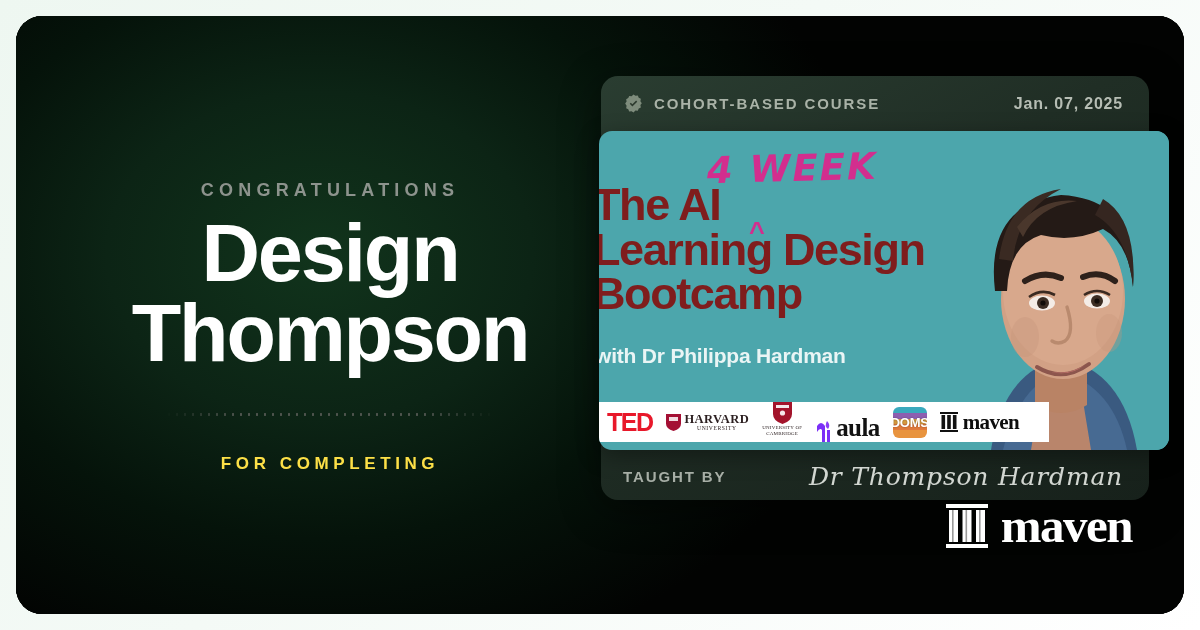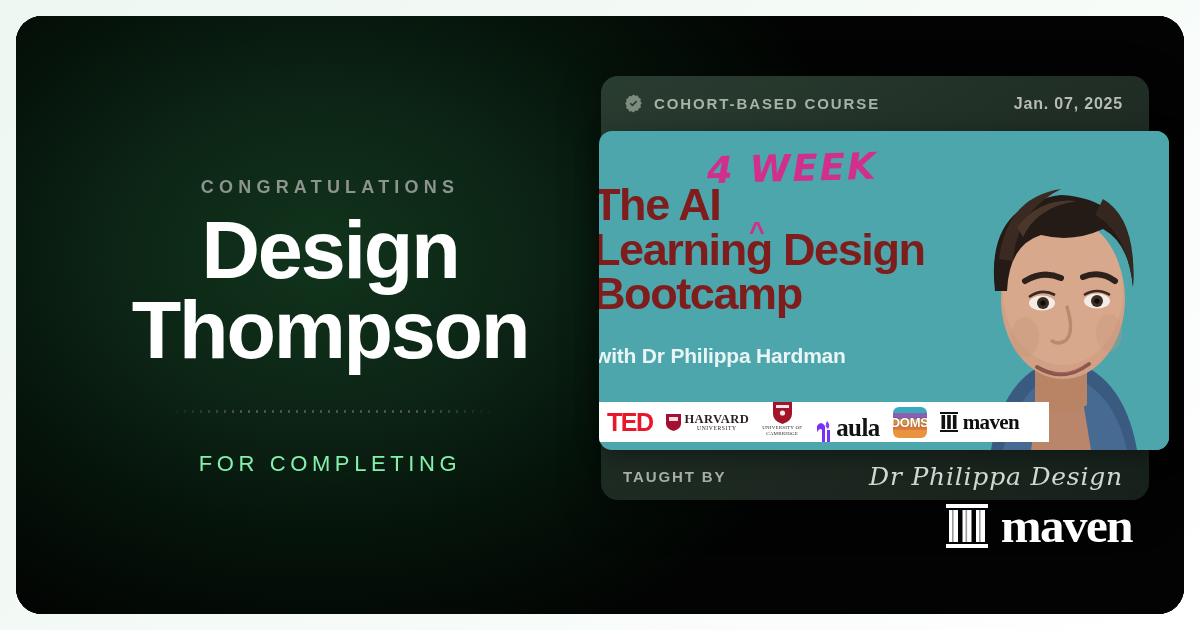--- a/index.html
+++ b/index.html
@@ -63,23 +63,23 @@
   .divider {
     width:330px; height:3px;
     margin:40px 0 38px 0;
     background-image:radial-gradient(circle, #4e544e 1.1px, rgba(0,0,0,0) 1.3px);
     background-size:8px 3px;
     background-repeat:repeat-x;
     -webkit-mask-image:linear-gradient(to right, transparent 0%, #000 22%, #000 78%, transparent 100%);
             mask-image:linear-gradient(to right, transparent 0%, #000 22%, #000 78%, transparent 100%);
   }
   .eyebrow2 {
-    color:#86efac;
-    font-size:22px;
-    font-weight:400;
+    color:#fde047;
+    font-size:17px;
+    font-weight:700;
     letter-spacing:4.6px;
     text-transform:uppercase;
     margin-bottom:16px;
   }
   .course-name {
     color:#ffffff;
     font-size:39px;
     font-weight:700;
     line-height:1.12;
     letter-spacing:-0.8px;
@@ -387,21 +387,21 @@
               <rect x="7.2" y="3" width="3.6" height="14" fill="#111"></rect>
               <rect x="12.9" y="3" width="3.6" height="14" fill="#111"></rect>
             </svg>
             <span class="maven-txt">maven</span>
           </div>
         </div>
       </div>
 
       <div class="cc-foot">
         <span class="taught-by">TAUGHT BY</span>
-        <span class="signature">Dr Philippa Design</span>
+        <span class="signature">Dr Thompson Hardman</span>
       </div>
     </div>
 
     <div class="brand">
       <svg class="brand-pillars" viewBox="0 0 42 44">
         <rect x="0" y="0" width="42" height="4" fill="#fff"></rect>
         <rect x="0" y="40" width="42" height="4" fill="#fff"></rect>
         <rect x="3" y="6" width="9" height="32" fill="#fff"></rect>
         <rect x="16.5" y="6" width="9" height="32" fill="#fff"></rect>
         <rect x="30" y="6" width="9" height="32" fill="#fff"></rect>

